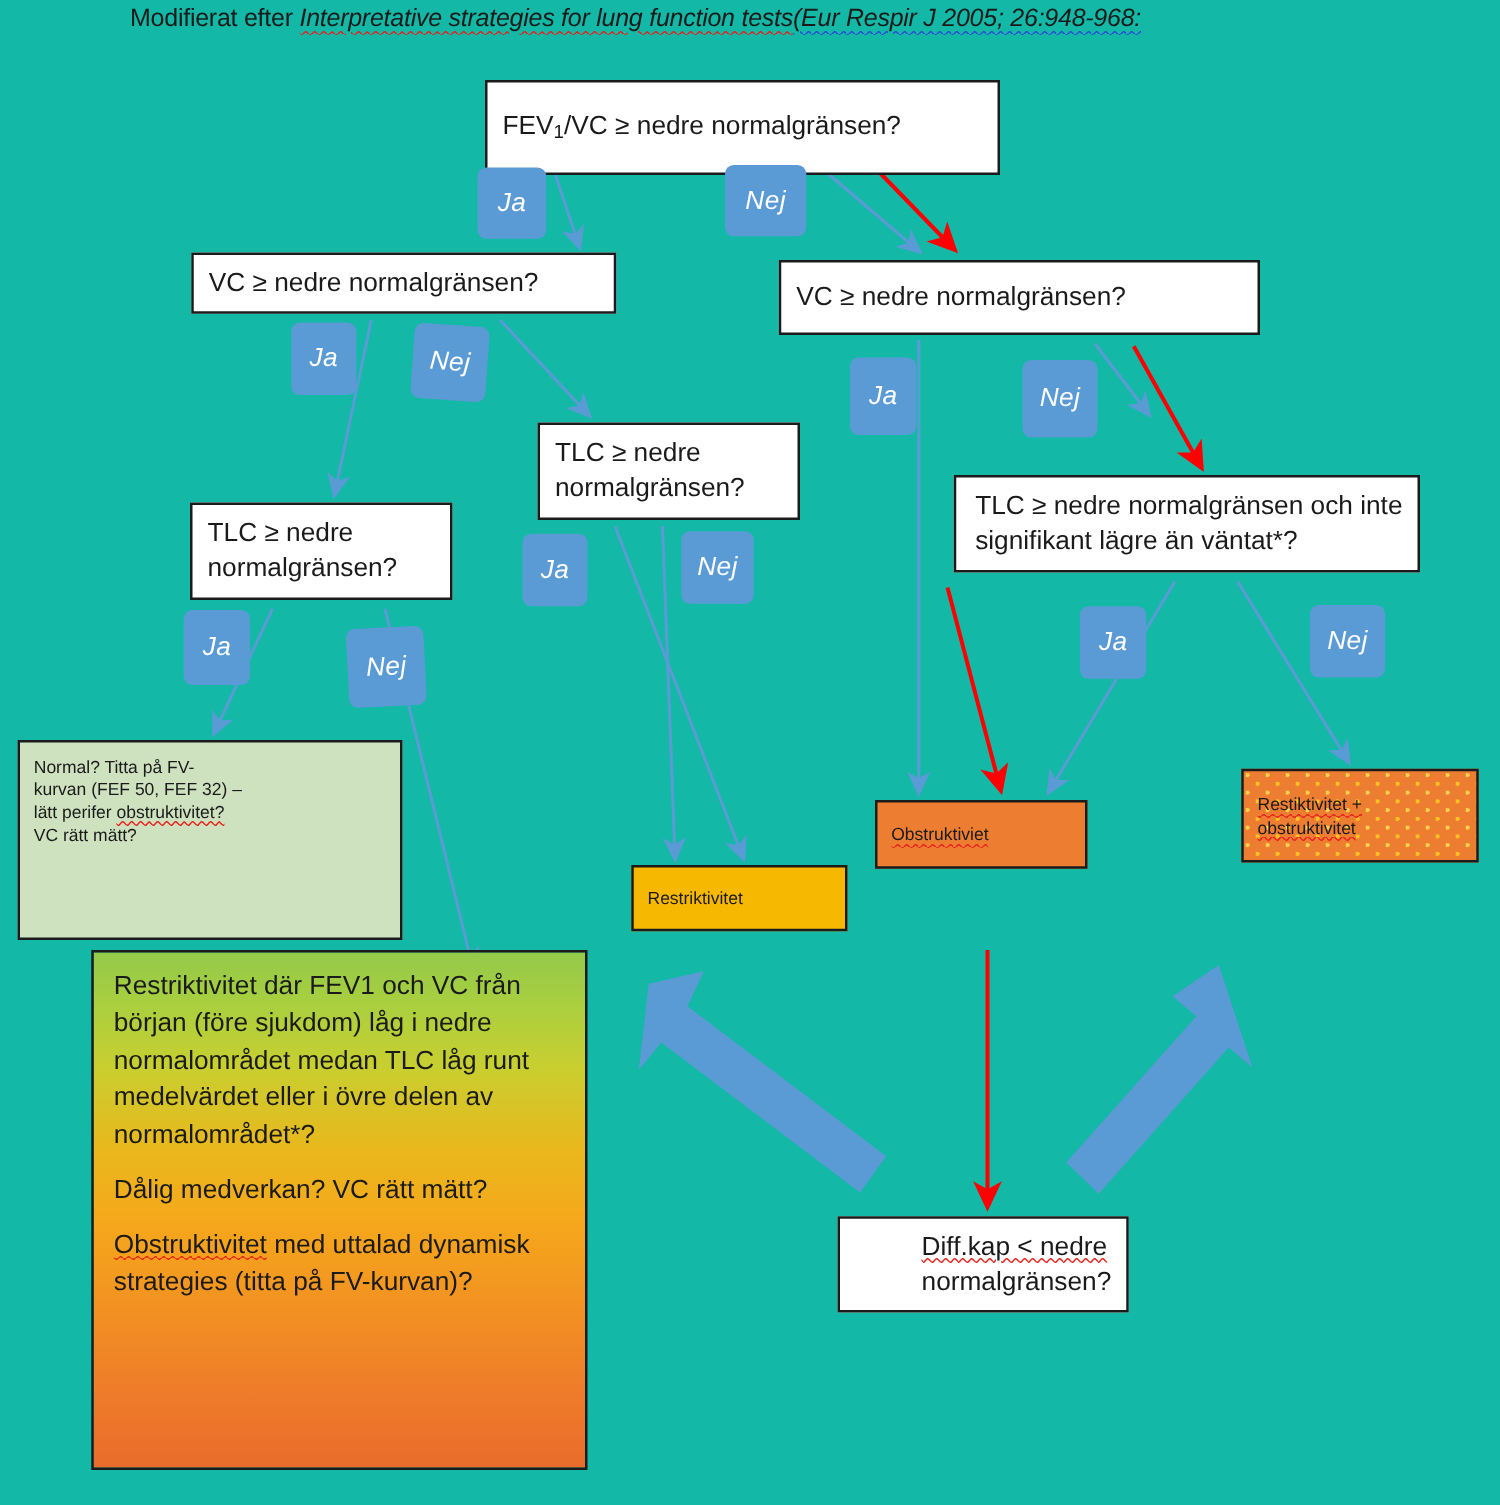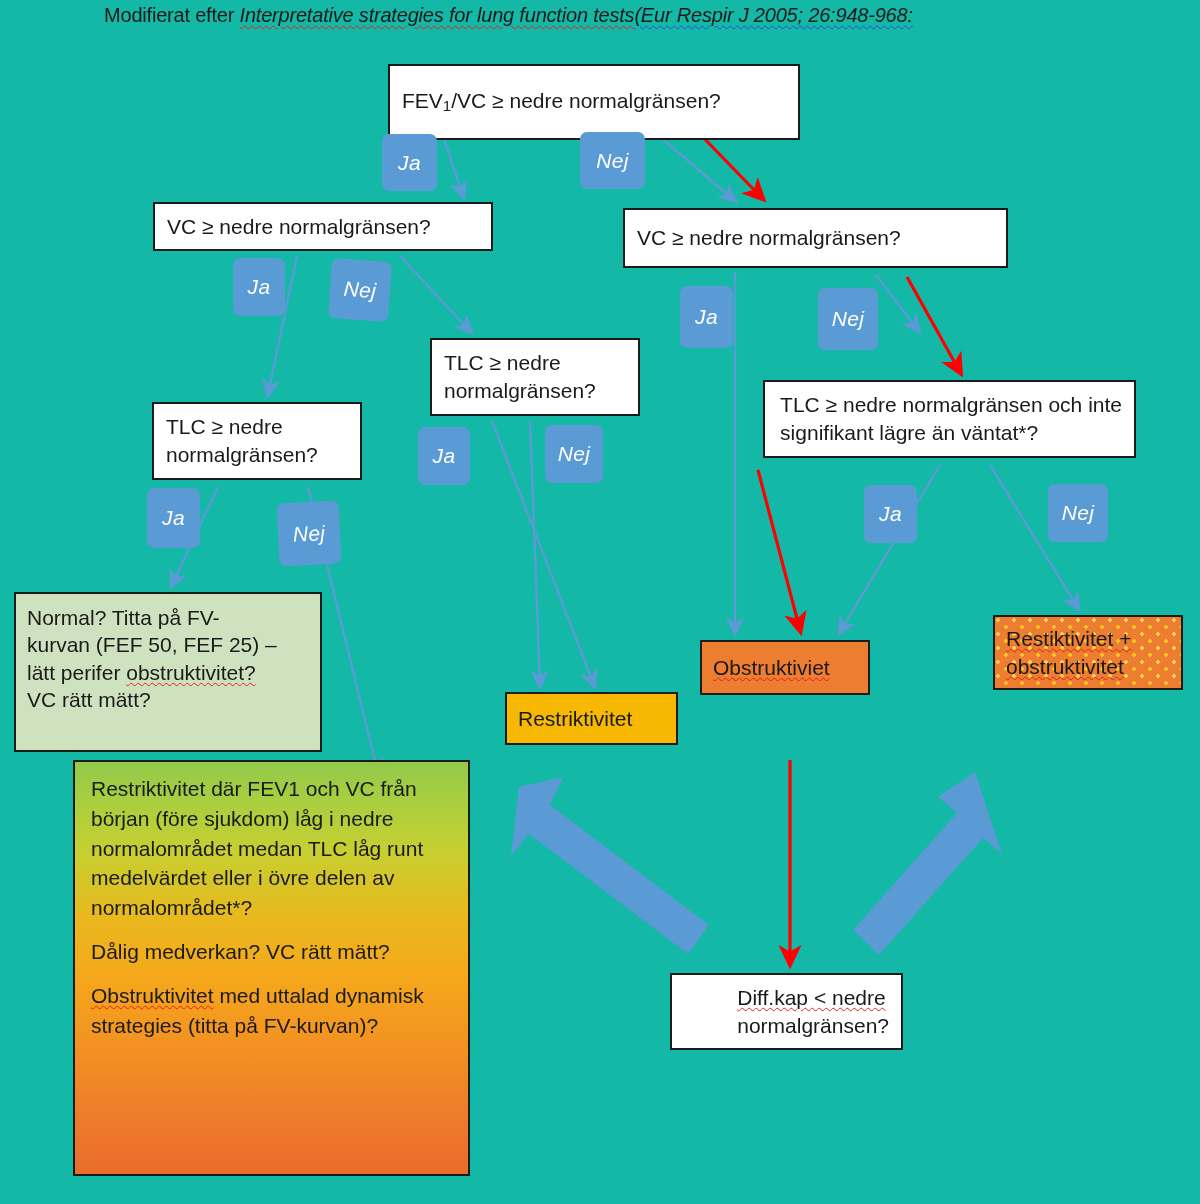--- a/index.html
+++ b/index.html
@@ -68,21 +68,21 @@
     align-items:center;
     justify-content:center;
     letter-spacing:0.3px;
   }
   .term{
     position:absolute;
     box-sizing:border-box;
     border:2px solid #1b1b1b;
     display:flex;
     align-items:center;
-    font-size:21px;
+    font-size:14px;
     line-height:1.3;
     padding:4px 11px;
   }
   .term-green{background:#cfe2bf;}
   .term-amber{background:#f6b800;}
   .term-orange{background:#ed7d31;}
   .term-hatch{
     background-color:#ed7d31;
     background-image:
       radial-gradient(circle at 3px 3px, #ffd24a 1.6px, transparent 1.8px),
@@ -229,21 +229,21 @@
 
   <div class="badge" style="left:418px; top:427px; width:52px; height:58px;">Ja</div>
   <div class="badge" style="left:545px; top:425px; width:58px; height:58px;">Nej</div>
 
   <div class="badge" style="left:864px; top:485px; width:53px; height:58px;">Ja</div>
   <div class="badge" style="left:1048px; top:484px; width:60px; height:58px;">Nej</div>
 
   <div class="term term-green" style="left:14px; top:592px; width:308px; height:160px; align-items:flex-start; padding-top:10px;">
     <span class="txt">
       <span>Normal? Titta på FV-</span><br>
-      <span>kurvan (FEF 50, FEF 25) –</span><br>
+      <span>kurvan (FEF 50, FEF 32) –</span><br>
       <span>lätt perifer </span><span class="u-red">obstruktivitet?</span><br>
       <span>VC rätt mätt?</span>
     </span>
   </div>
 
   <div class="term term-amber" style="left:505px; top:692px; width:173px; height:53px;">
     <span class="txt">Restriktivitet</span>
   </div>
 
   <div class="term term-orange" style="left:700px; top:640px; width:170px; height:55px;">

